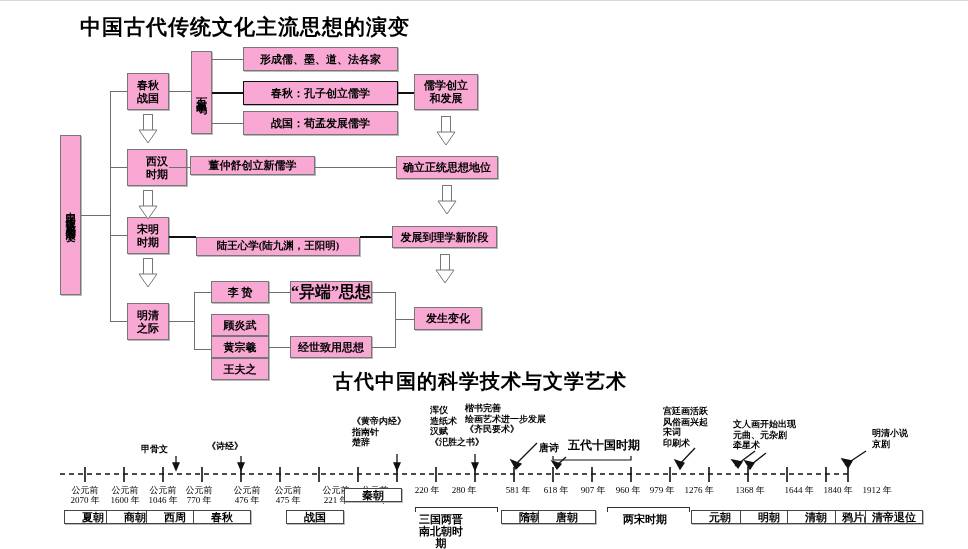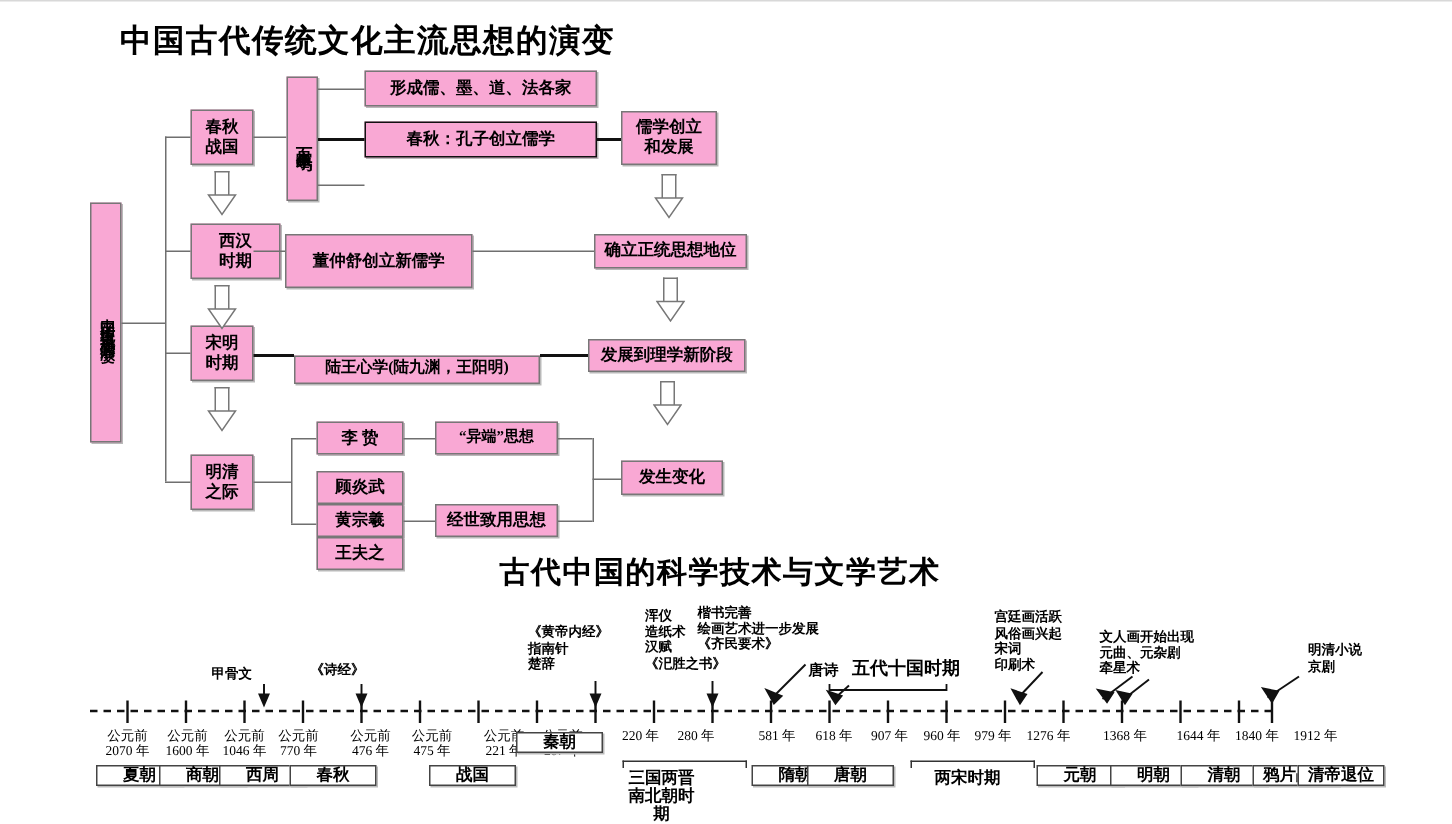--- a/index.html
+++ b/index.html
@@ -168,38 +168,39 @@
 
   <div class="line hline" style="left:169px;top:90px;width:22px;"></div>
   <div class="box vert" style="left:191px;top:50px;width:21px;height:83px;font-size:11px;">百家争鸣</div>
 
   <div class="box" style="left:243px;top:46px;width:155px;height:24px;font-size:11px;">形成儒、墨、道、法各家</div>
   <div class="line hline" style="left:212px;top:58px;width:31px;"></div>
 
   <div class="box thick" style="left:243px;top:80px;width:155px;height:24px;font-size:11px;">春秋：孔子创立儒学</div>
   <div class="line h2 dark" style="left:212px;top:91px;width:31px;"></div>
 
+  <div class="box" style="left:243px;top:110px;width:155px;height:24px;font-size:11px;">战国：荀孟发展儒学</div>
   <div class="line hline" style="left:212px;top:122px;width:31px;"></div>
 
   <div class="box" style="left:414px;top:73px;width:64px;height:36px;">
     <span style="white-space:pre-line;">儒学创立
 和发展</span>
   </div>
   <div class="line h2 dark" style="left:398px;top:91px;width:16px;"></div>
 
   <div class="arrow" style="left:436px;top:115px;">
     <div class="shaft"></div>
     <div class="headbox">
         <svg width="20" height="15" viewBox="0 0 20 15">
           <polygon points="1,1 19,1 10,14" fill="#fff" stroke="#777" stroke-width="1"></polygon>
         </svg>
       </div>
   </div>
 
-  <div class="box" style="left:190px;top:155px;width:125px;height:36px;font-size:11px;">董仲舒创立新儒学</div>
+  <div class="box" style="left:190px;top:155px;width:125px;height:19px;font-size:11px;">董仲舒创立新儒学</div>
   <div class="line hline" style="left:169px;top:166px;width:21px;"></div>
   <div class="line hline" style="left:315px;top:166px;width:81px;"></div>
   <div class="box" style="left:396px;top:155px;width:102px;height:23px;font-size:11px;">确立正统思想地位</div>
 
   <div class="arrow" style="left:437px;top:184px;">
     <div class="shaft"></div>
     <div class="headbox">
         <svg width="20" height="15" viewBox="0 0 20 15">
           <polygon points="1,1 19,1 10,14" fill="#fff" stroke="#777" stroke-width="1"></polygon>
         </svg>
@@ -224,21 +225,21 @@
   <div class="line vline" style="left:194px;top:291px;height:57px;"></div>
   <div class="line hline" style="left:194px;top:291px;width:17px;"></div>
   <div class="line hline" style="left:194px;top:348px;width:17px;"></div>
 
   <div class="box" style="left:211px;top:280px;width:58px;height:22px;font-size:11px;">李 贽</div>
   <div class="box" style="left:211px;top:313px;width:58px;height:22px;font-size:11px;">顾炎武</div>
   <div class="box" style="left:211px;top:335px;width:58px;height:22px;font-size:11px;">黄宗羲</div>
   <div class="box" style="left:211px;top:357px;width:58px;height:22px;font-size:11px;">王夫之</div>
 
   <div class="line hline" style="left:269px;top:291px;width:21px;"></div>
-  <div class="box" style="left:290px;top:280px;width:82px;height:22px;font-size:10px;">“异端”思想</div>
+  <div class="box" style="left:290px;top:280px;width:82px;height:22px;font-size:16px;">“异端”思想</div>
 
   <div class="line hline" style="left:269px;top:346px;width:21px;"></div>
   <div class="box" style="left:290px;top:335px;width:82px;height:22px;font-size:11px;">经世致用思想</div>
 
   <div class="line hline" style="left:372px;top:291px;width:23px;"></div>
   <div class="line hline" style="left:372px;top:346px;width:23px;"></div>
   <div class="line vline" style="left:395px;top:291px;height:56px;"></div>
   <div class="line hline" style="left:395px;top:318px;width:19px;"></div>
 
   <div class="box" style="left:414px;top:306px;width:68px;height:23px;font-size:11px;">发生变化</div>

